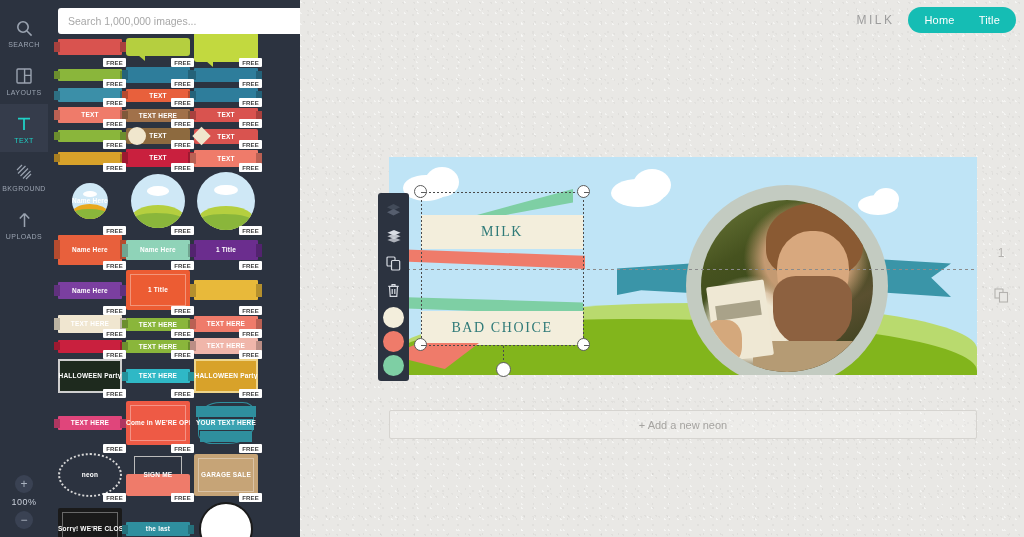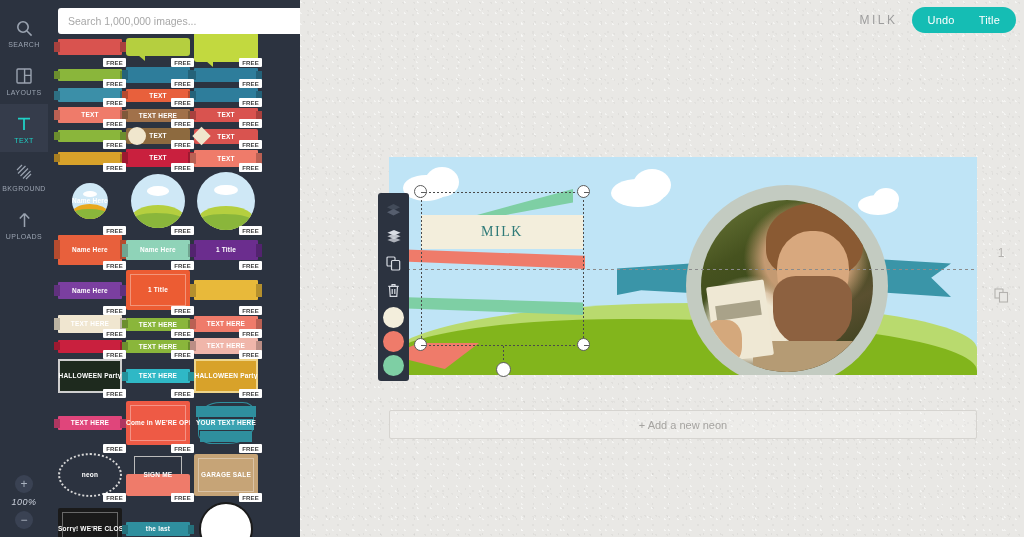--- a/index.html
+++ b/index.html
@@ -49,21 +49,21 @@
     position:absolute; left:0; bottom:0; width:48px;
     display:flex; flex-direction:column; align-items:center;
     padding-bottom:4px;
   }
   .zbtn {
     width:18px; height:18px; border-radius:50%;
     background:#3a4253; color:#aab2bf;
     display:flex; align-items:center; justify-content:center;
     font-size:12px; line-height:1; cursor:pointer; margin:4px 0;
   }
-  #zoomval { color:#c9cfda; font-size:9px; letter-spacing:.5px;font-style:italic; }
+  #zoomval { color:#c9cfda; font-size:9px; letter-spacing:.5px; }
 
   
   #panel {
     position:absolute; left:48px; top:0; width:252px; height:537px;
     background:#2c3340; overflow:hidden; z-index:25;
   }
   #searchWrap { position:absolute; left:10px; top:8px; width:260px; z-index:6;border-radius:7px; }
   #searchInput {
     width:100%; height:26px; border:none; border-radius:3px;
     background:#fff; padding:0 10px; font-size:10.5px; color:#5a5a5a;
@@ -708,21 +708,21 @@
       </div>
     </div>
   <div id="searchWrap">
     <input id="searchInput" type="text" placeholder="Search 1,000,000 images..." style="">
   </div>
 </div>
 
 <div id="topbar">
   <div id="docTitle">MILK</div>
   <div id="pill">
-    <div class="pbtn">Undo</div>
+    <div class="pbtn">Home</div>
     <div class="pbtn">Title</div>
   </div>
 </div>
 
 <div id="canvasWrap">
   <div id="canvas">
 
     <div class="cloud" style="left:14px;top:18px;width:46px;height:26px;"></div>
     <div class="cloud" style="left:36px;top:10px;width:34px;height:30px;"></div>
     <div class="cloud" style="left:222px;top:22px;width:54px;height:28px;"></div>
@@ -750,20 +750,23 @@
       </div>
     </div>
 
     <div id="textGroup">
       <div class="tail" style="left:56px;top:-4px;width:96px;height:26px;background:#7ecfa4;clip-path:polygon(0 100%,100% 0,100% 52%,30% 100%);"></div>
       <div class="band" style="top:22px;">
         <span>MILK</span>
       </div>
       <div class="tail" style="left:-30px;top:56px;width:194px;height:20px;background:#ef7b6a;clip-path:polygon(0 0,100% 34%,100% 100%,6% 62%);"></div>
       <div class="tail" style="left:-22px;top:104px;width:184px;height:18px;background:#7ecfa4;clip-path:polygon(0 0,100% 30%,100% 100%,4% 64%);"></div>
+      <div class="band" style="top:118px;">
+        <span>BAD CHOICE</span>
+      </div>
       <div class="tail" style="left:-32px;top:150px;width:90px;height:26px;background:#ef7b6a;clip-path:polygon(34% 0,100% 0,62% 100%,0 46%);"></div>
     </div>
 
   </div>
 </div>
 
 <div id="guide"></div>
 
 <div id="selBox">
   <div class="edge h" style="left:0;top:0;width:163px;height:1px;"></div>

